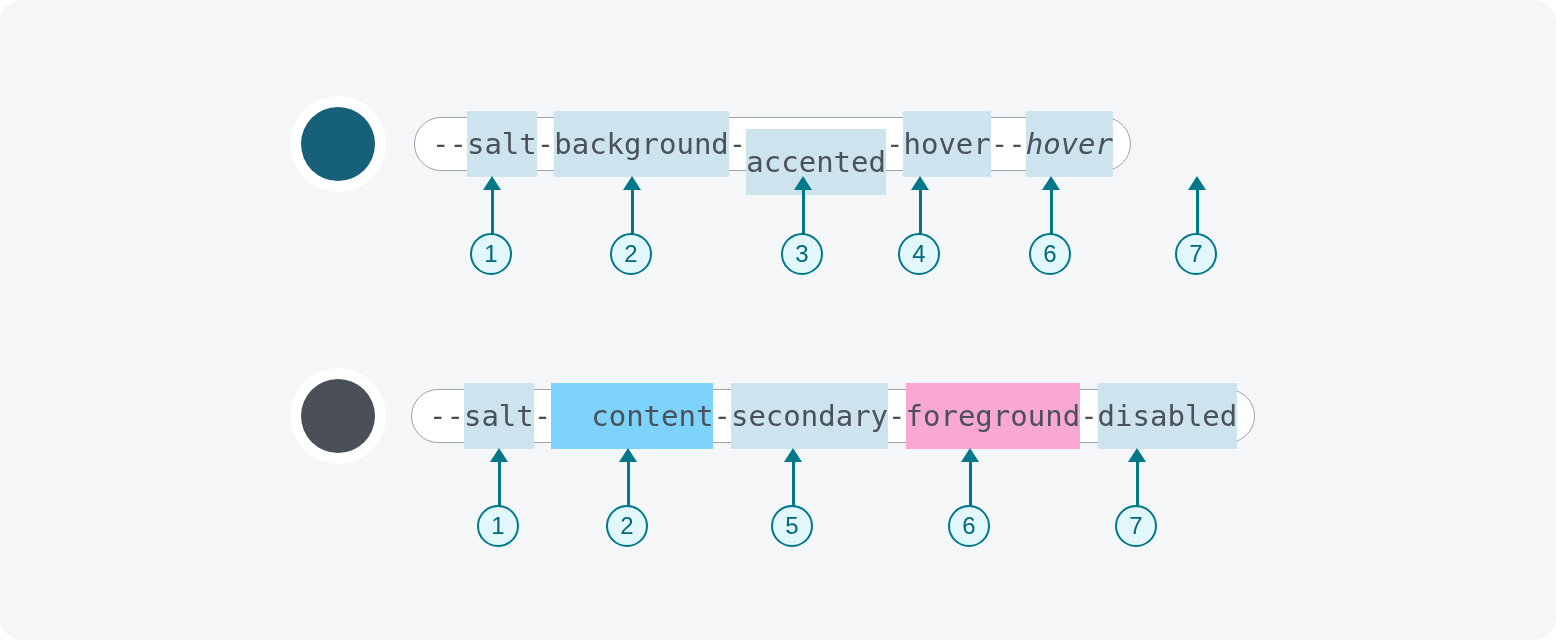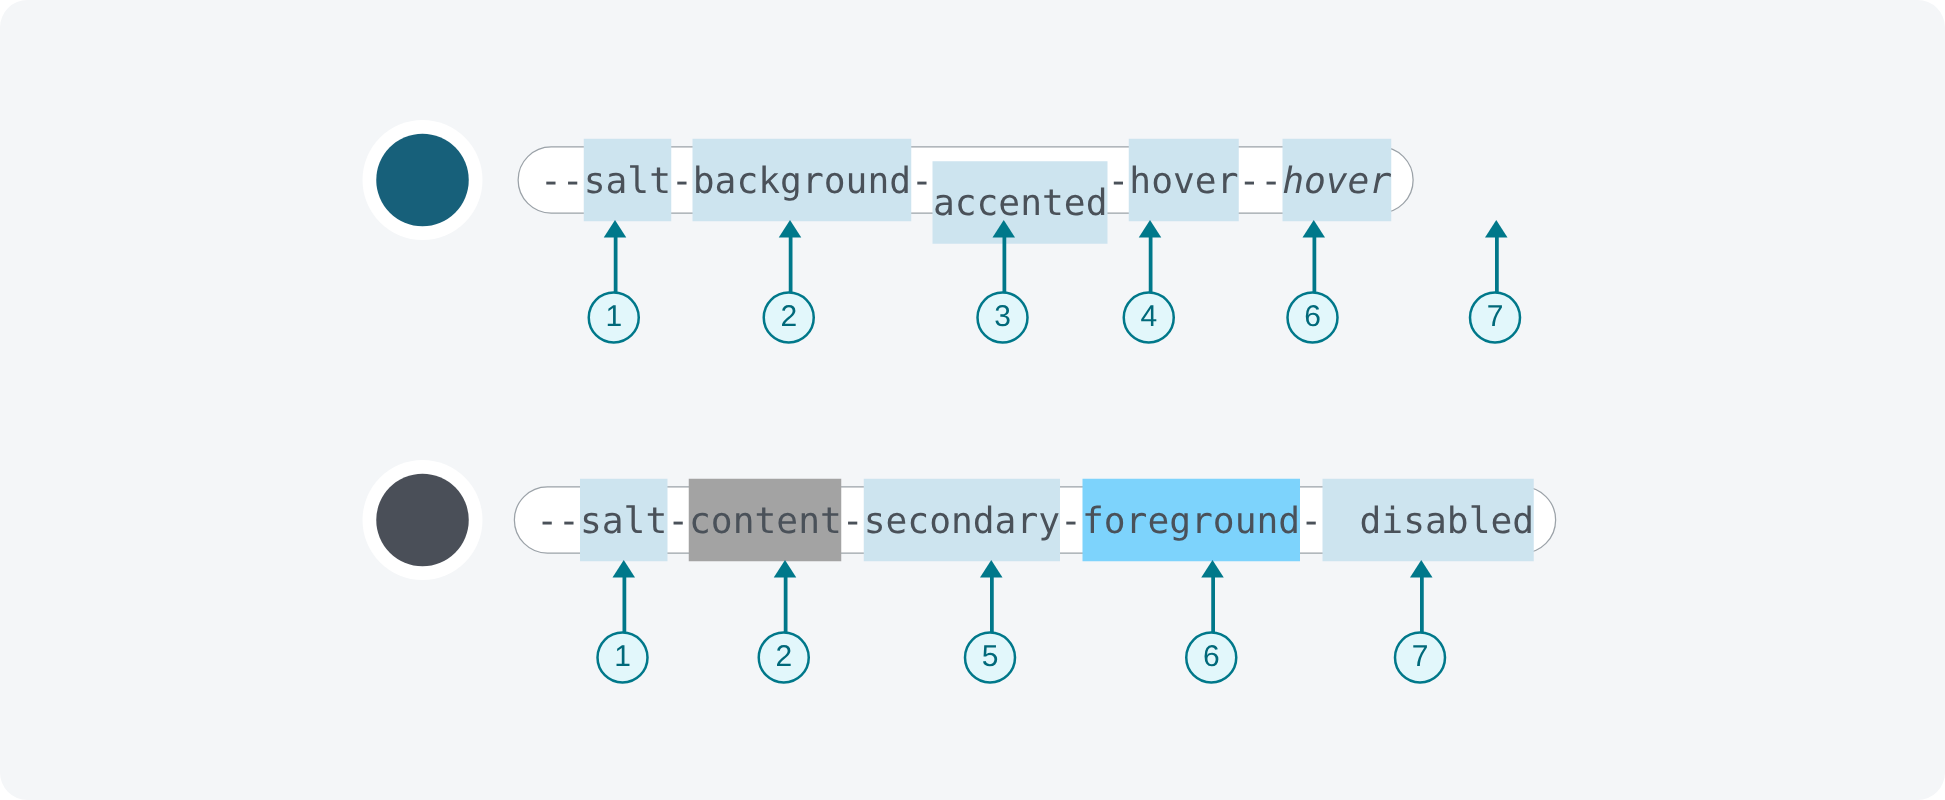--- a/index.html
+++ b/index.html
@@ -203,27 +203,27 @@
 
   <div class="token-row row-2">
     <div class="swatch-ring" style="background: rgb(255, 255, 255);">
       <div class="swatch-dot" style="background: rgb(74, 79, 88);"></div>
     </div>
     <div class="pill pill-2">
       <div class="token-text">
           <span class="seg plain">--</span>
           <span class="seg hl" style="background: rgb(205, 228, 239);">salt</span>
           <span class="seg plain">-</span>
-          <span class="seg hl" style="background: #a3a3a3;">content</span>
+          <span class="seg hl" style="background: #7dd3fc; padding-left: 40px;">content</span>
           <span class="seg plain">-</span>
           <span class="seg hl" style="background: rgb(205, 228, 239); text-align: center;">secondary</span>
           <span class="seg plain">-</span>
-          <span class="seg hl" style="background: #7dd3fc;">foreground</span>
-          <span class="seg plain">-</span>
-          <span class="seg hl" style="background: rgb(205, 228, 239); padding-left: 30px;">disabled</span>
+          <span class="seg hl" style="background: #f9a8d4;">foreground</span>
+          <span class="seg plain">-</span>
+          <span class="seg hl" style="background: rgb(205, 228, 239);">disabled</span>
         </div>
     </div>
     <div class="markers">
         <div class="marker" style="left: 499px;">
           <div class="head" style="border-bottom-color: rgb(0, 120, 138);"></div>
           <div class="stem" style="background: rgb(0, 120, 138);"></div>
           <div class="bubble" style="border-color: rgb(0, 120, 138);">1</div>
         </div>
         <div class="marker" style="left: 628px;">
           <div class="head" style="border-bottom-color: rgb(0, 120, 138);"></div>

